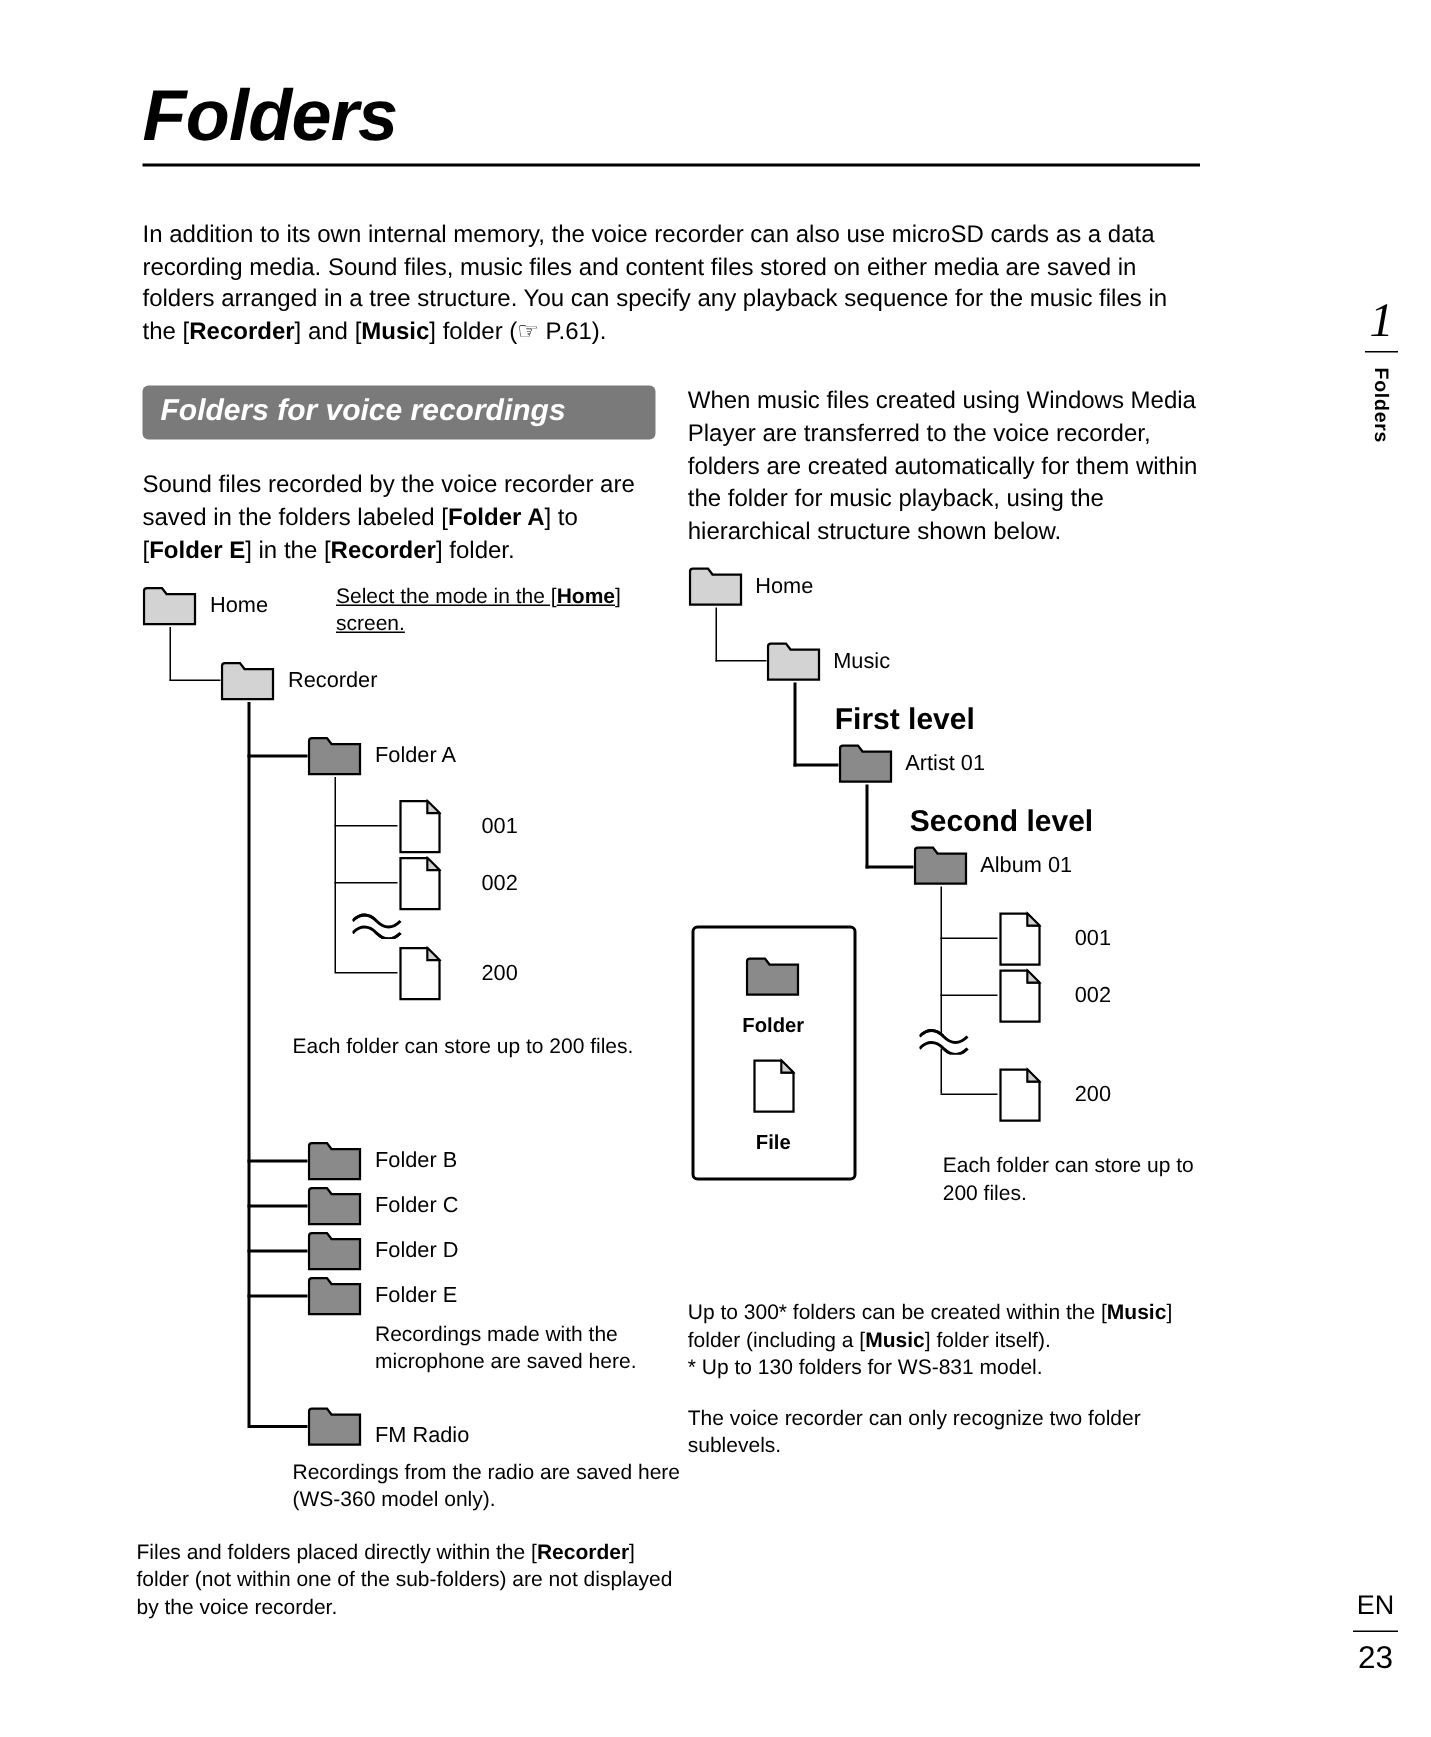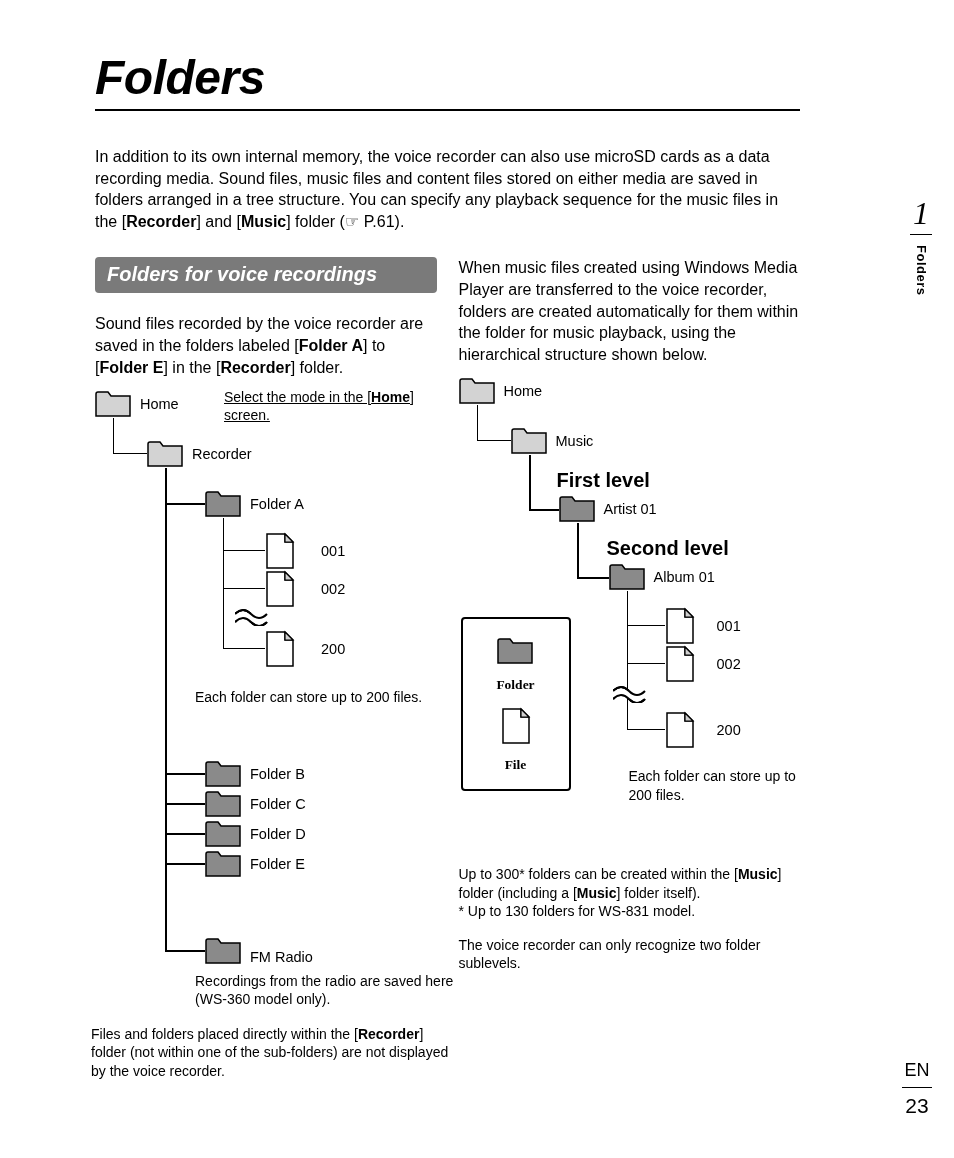--- a/index.html
+++ b/index.html
@@ -26,21 +26,21 @@
   .node { position: absolute; display: flex; align-items: center; gap: 8px; }
   .node .label { font-size: 14.5px; }
   .fline { position: absolute; background: #000; }
   .h { height: 1px; }
   .v { width: 1px; }
   .two { height: 2px; }
   .folder-light, .folder-dark, .file-icon { display: inline-block; position: relative; }
   .folder-light svg, .folder-dark svg, .file-icon svg { display: block; }
   .break { position: absolute; }
   .legend-box { border: 2px solid #000; border-radius: 4px; padding: 12px 10px; width: 110px; text-align: center; font-weight: 900; font-size: 13.5px; position: absolute; }
-  .legend-box .item { margin: 6px 0 14px 0; font-family: Liberation Serif, serif; }
+  .legend-box .item { margin: 6px 0 14px 0; }
   .sidebar { position: absolute; right: 22px; top: 195px; text-align: center; }
   .side-index { font-family: "Times New Roman", serif; font-style: italic; font-size: 32px; font-weight: 400; }
   .side-underline { border-top: 1.5px solid #000; width: 22px; margin: 2px auto 10px; }
   .side-tab { writing-mode: vertical-rl; font-family: Arial, sans-serif; font-weight: 900; font-size: 13px; margin: 8px auto 0; letter-spacing: 0.5px; }
   .footer { position: absolute; right: 22px; bottom: 40px; text-align: center; font-family: "Segoe UI", Arial, sans-serif; }
   .footer .lang { font-size: 18px; }
   .footer .pn { font-size: 21px; margin-top: 6px; }
   .footer .bar { width: 30px; border-top: 1.5px solid #000; margin: 6px auto; }
   b { font-weight: 800; }
 </style>
@@ -189,20 +189,21 @@
         <div class="fline h two" style="left:70px;top:473px;width:40px;height:2px;"></div>
         <div class="node" style="left:110px;top:460px;">
           <span class="folder-dark">
               <svg width="37" height="28">
                 <use href="#ico-folder-dark"></use>
               </svg>
             </span>
           <span class="label">Folder E</span>
         </div>
 
+        <div class="small-text" style="position:absolute;left:155px;top:490px;width:210px;">Recordings made with the microphone are saved here.</div>
 
         <div class="fline h two" style="left:70px;top:560px;width:40px;height:2px;"></div>
         <div class="node" style="left:110px;top:547px;align-items:flex-end;">
           <span class="folder-dark">
               <svg width="37" height="28">
                 <use href="#ico-folder-dark"></use>
               </svg>
             </span>
           <span class="label">FM Radio</span>
         </div>

